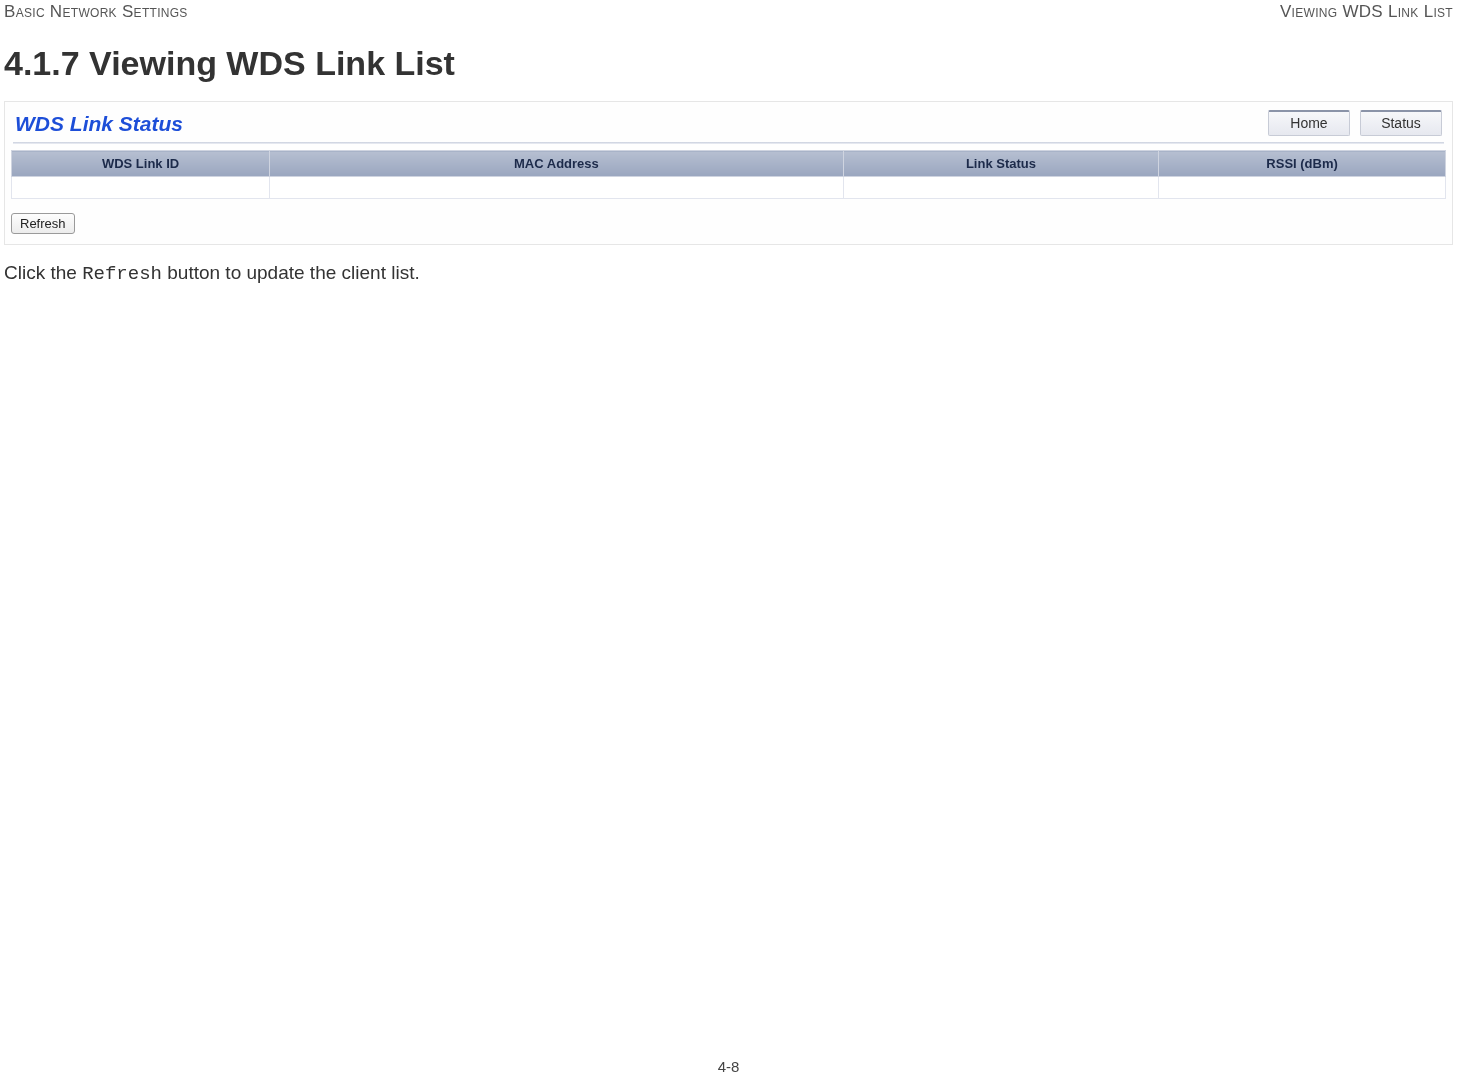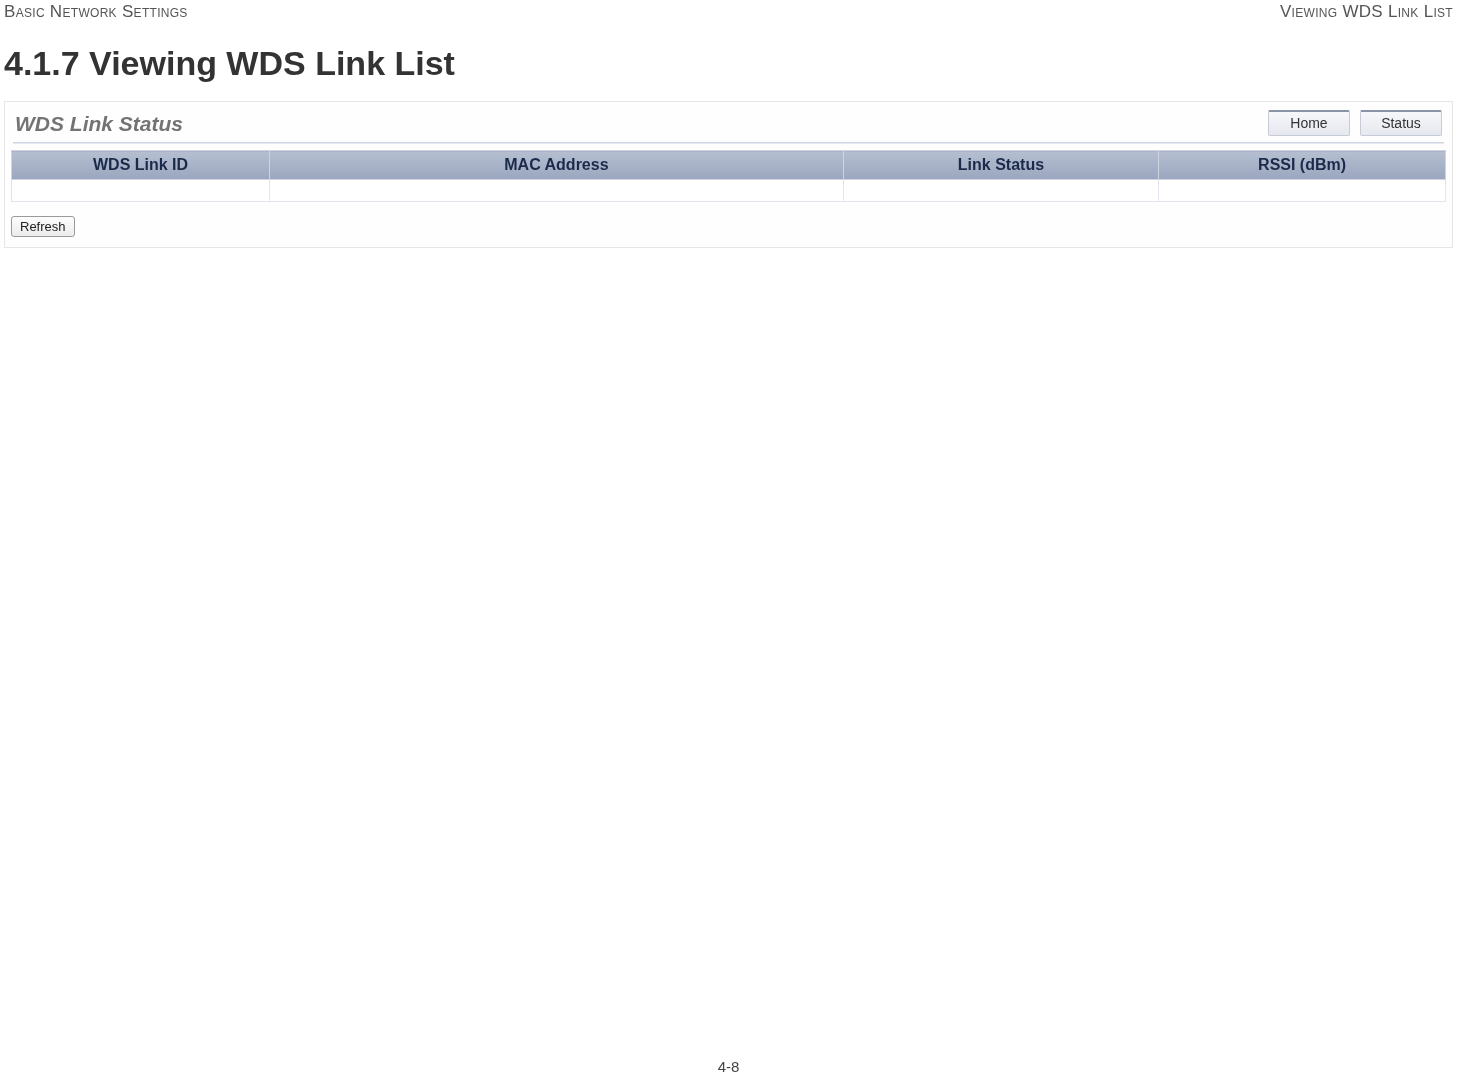--- a/index.html
+++ b/index.html
@@ -38,21 +38,21 @@
       display: flex;
       align-items: flex-end;
       justify-content: space-between;
       padding: 2px 4px 6px 4px;
     }
     .panel-title {
       font-family: Arial, sans-serif;
       font-weight: bold;
       font-style: italic;
       font-size: 21px;
-      color: #737373;
+      color: #1d4ed8;
     }
     .tab-buttons { display: flex; gap: 10px; }
     .tab-btn {
       display: inline-block;
       min-width: 82px;
       text-align: center;
       font-size: 14px;
       color: #333;
       padding: 3px 14px 4px;
       background: linear-gradient(#f6f7fa, #e6e8ef);
@@ -62,21 +62,21 @@
       font-family: Arial, sans-serif;
     }
     .divider {
       height: 2px;
       background: linear-gradient(#c8cedc, #eef0f6);
       margin: 0 2px 6px 2px;
     }
     table.data {
       width: 100%;
       border-collapse: collapse;
-      font-size: 16px;
+      font-size: 13px;
     }
     table.data thead th {
       background: linear-gradient(#b6bfd1, #9aa6bf);
       color: #1c2a4a;
       font-weight: bold;
       text-align: center;
       padding: 5px 6px;
       border: 1px solid #cfd4e0;
       font-family: Arial, sans-serif;
     }
@@ -158,15 +158,18 @@
       </tr>
     </tbody>
   </table>
 
   <div class="refresh-row">
     <button class="refresh-btn">Refresh</button>
   </div>
 </div>
 
 <div class="body-copy">
+  <p>
+    <span>Click the </span><span class="mono">Refresh</span><span> button to update the client list.</span>
+  </p>
 </div>
 
 <div class="page-footer">4-8</div>
 
 </body></html>

